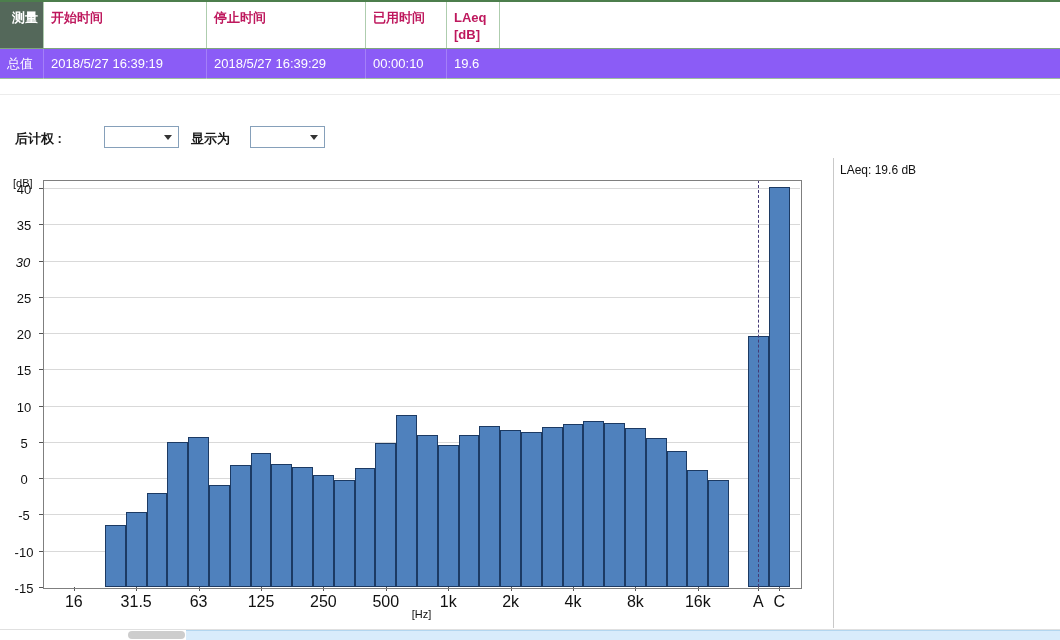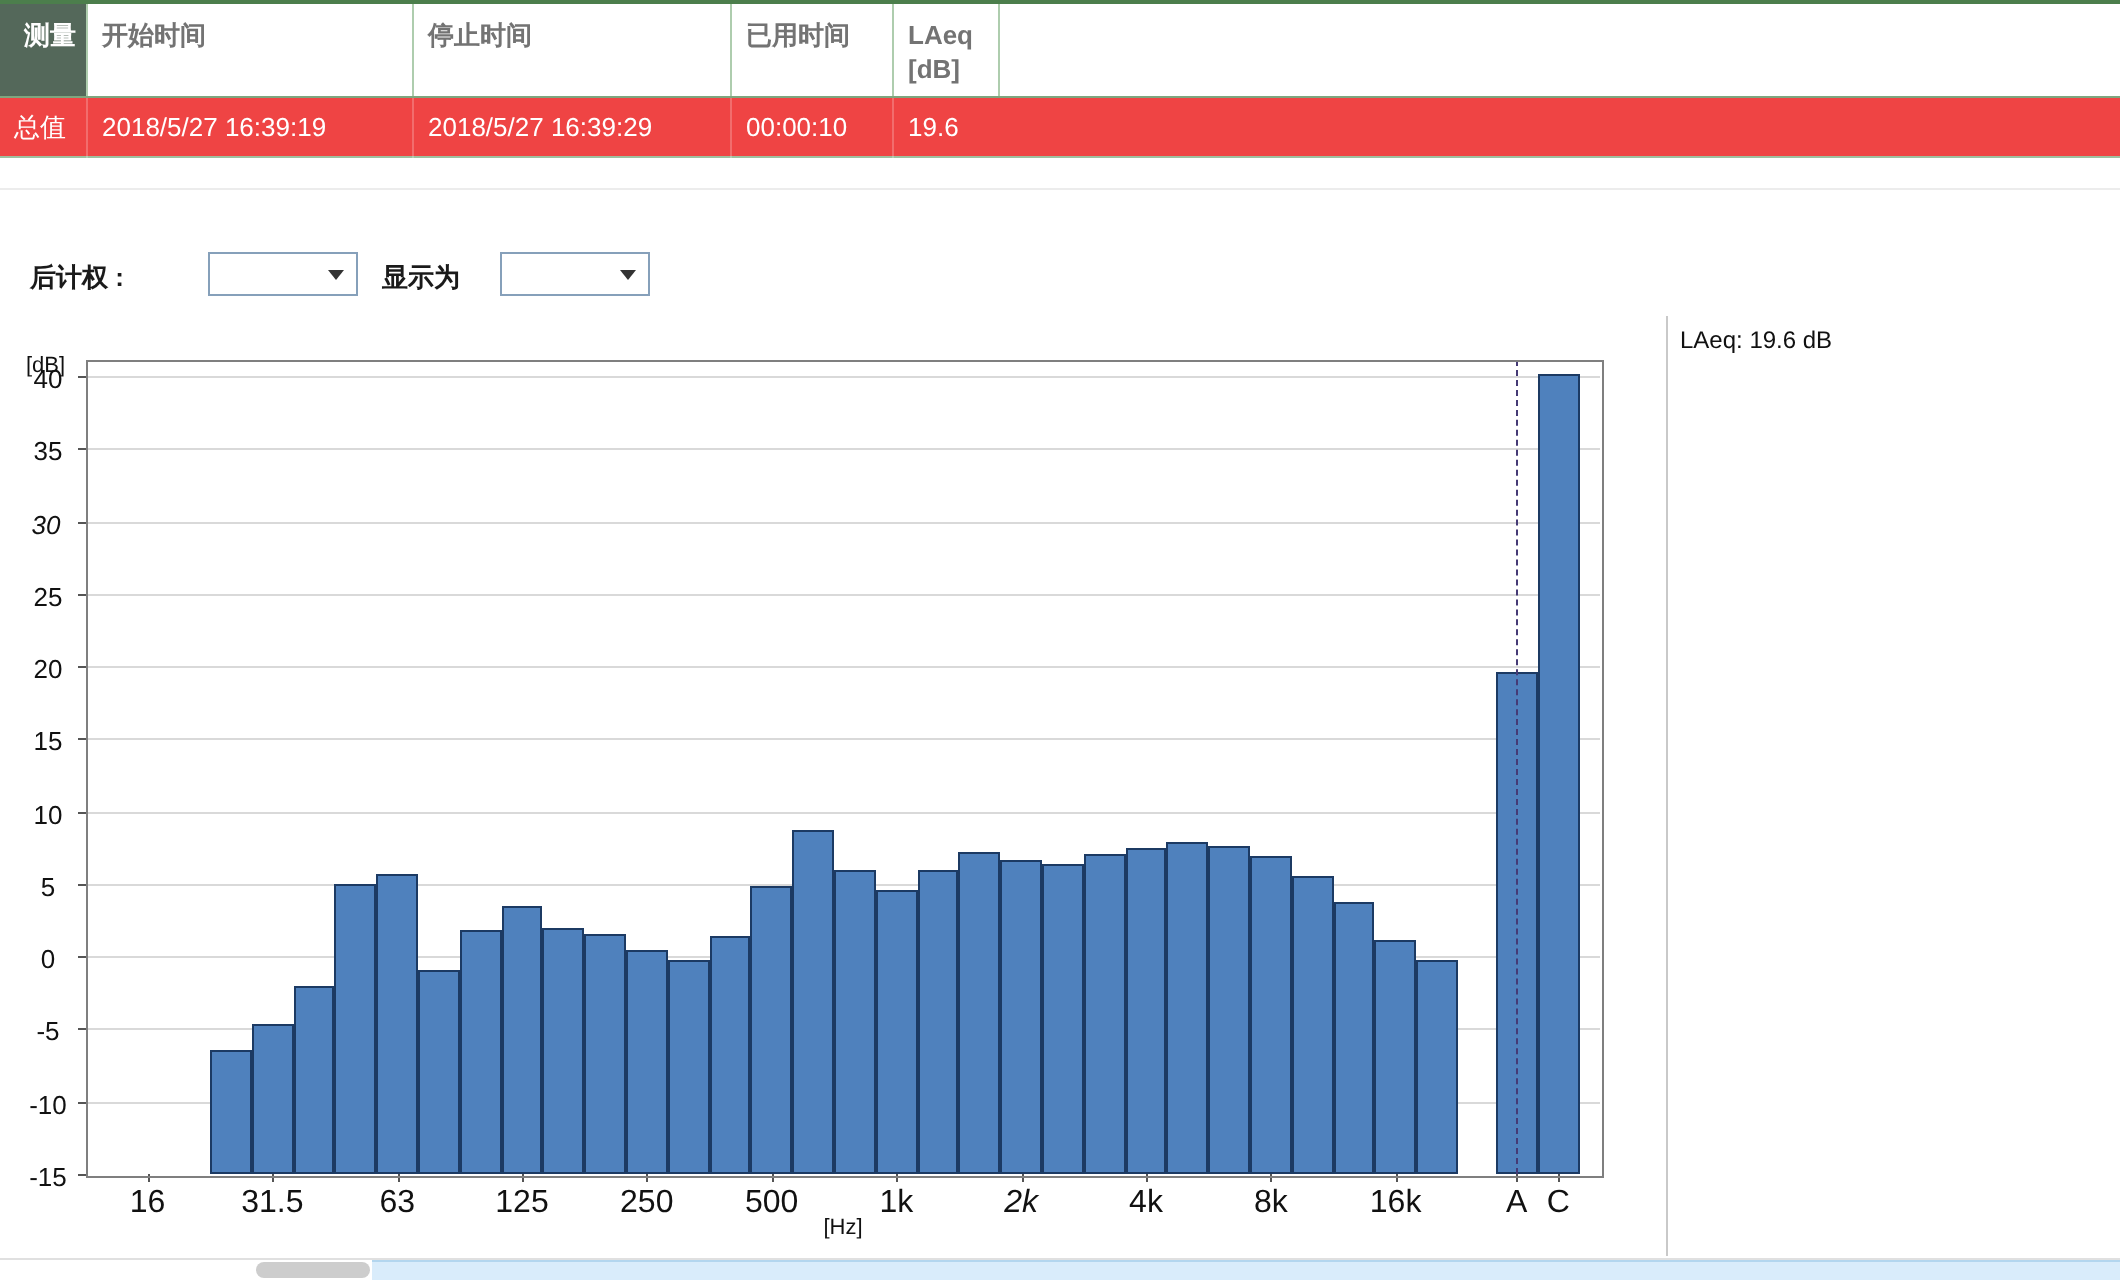--- a/index.html
+++ b/index.html
@@ -6,25 +6,25 @@
   body{
     width:1060px;height:640px;position:relative;overflow:hidden;
     background:#ffffff;font-family:"Liberation Sans",sans-serif;color:#000;
   }
   
   .tbl-header{
     position:absolute;top:0;left:0;width:1060px;height:48px;background:#fff;
     border-top:2px solid #4c7e4c;box-sizing:border-box;
   }
   .hcell{position:absolute;top:0;height:48px;box-sizing:border-box;
-    padding:7px 0 0 7px;font-size:13px;font-weight:bold;color:#737373;
+    padding:7px 0 0 7px;font-size:13px;font-weight:bold;color:#be185d;
     border-right:1px solid #aecdae;white-space:pre-line;line-height:17px;}
   .hcell.measure{background:#54685a;color:#fff;padding-left:12px;}
   .tbl-row{
-    position:absolute;top:48px;left:0;width:1060px;height:31px;background:#ef4444;
+    position:absolute;top:48px;left:0;width:1060px;height:31px;background:#8b5cf6;
     border-top:1px solid #7ea57e;border-bottom:1px solid #9fbf9f;box-sizing:border-box;
     color:#fff;font-size:13px;
   }
   .rcell{position:absolute;top:0;height:31px;line-height:30px;padding-left:7px;box-sizing:border-box;
     border-right:1px solid rgba(255,255,255,0.22);}
   .sep-line{position:absolute;top:94px;left:0;width:1060px;height:1px;background:#ececec;}
   
   .ctl-label{position:absolute;font-size:13px;font-weight:bold;color:#1a1a1a;}
   .combo{
     position:absolute;width:75px;height:22px;background:#fff;
@@ -139,21 +139,21 @@
     <div class="xtick-label" style="left: 170.6px; top: 435px;">63</div>
     <div class="xtick-mark" style="left: 255px; top: 429px;"></div>
     <div class="xtick-label" style="left: 233px; top: 435px;">125</div>
     <div class="xtick-mark" style="left: 317.4px; top: 429px;"></div>
     <div class="xtick-label" style="left: 295.4px; top: 435px;">250</div>
     <div class="xtick-mark" style="left: 379.8px; top: 429px;"></div>
     <div class="xtick-label" style="left: 357.8px; top: 435px;">500</div>
     <div class="xtick-mark" style="left: 442.2px; top: 429px;"></div>
     <div class="xtick-label" style="left: 420.2px; top: 435px;">1k</div>
     <div class="xtick-mark" style="left: 504.6px; top: 429px;"></div>
-    <div class="xtick-label" style="left: 482.6px; top: 435px; font-style: italic;">2k</div>
+    <div class="xtick-label" style="left: 482.6px; top: 435px;">2k</div>
     <div class="xtick-mark" style="left: 567px; top: 429px;"></div>
     <div class="xtick-label" style="left: 545px; top: 435px;">4k</div>
     <div class="xtick-mark" style="left: 629.4px; top: 429px;"></div>
     <div class="xtick-label" style="left: 607.4px; top: 435px;">8k</div>
     <div class="xtick-mark" style="left: 691.8px; top: 429px;"></div>
     <div class="xtick-label" style="left: 669.8px; top: 435px;">16k</div>
     <div class="xtick-mark" style="left: 752.4px; top: 429px;"></div>
     <div class="xtick-label" style="left: 730.4px; top: 435px;">A</div>
     <div class="xtick-mark" style="left: 773.2px; top: 429px;"></div>
     <div class="xtick-label" style="left: 751.2px; top: 435px;">C</div>

